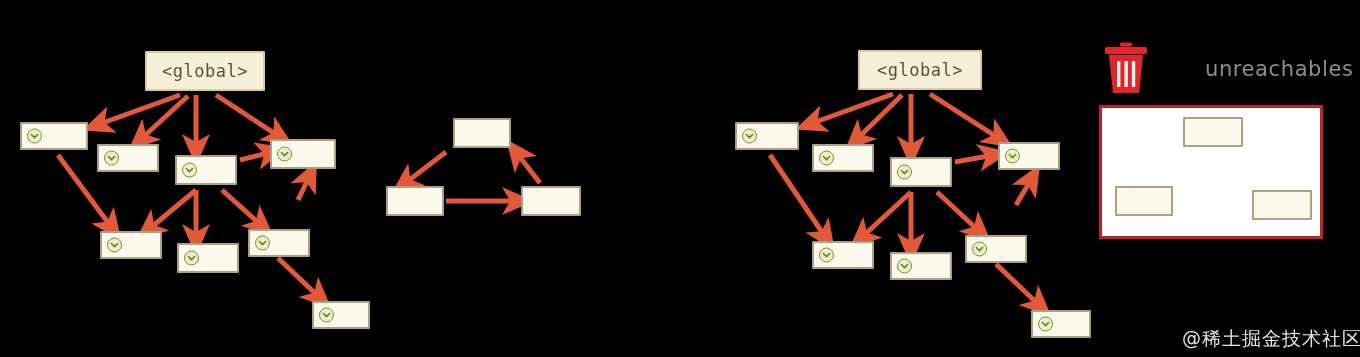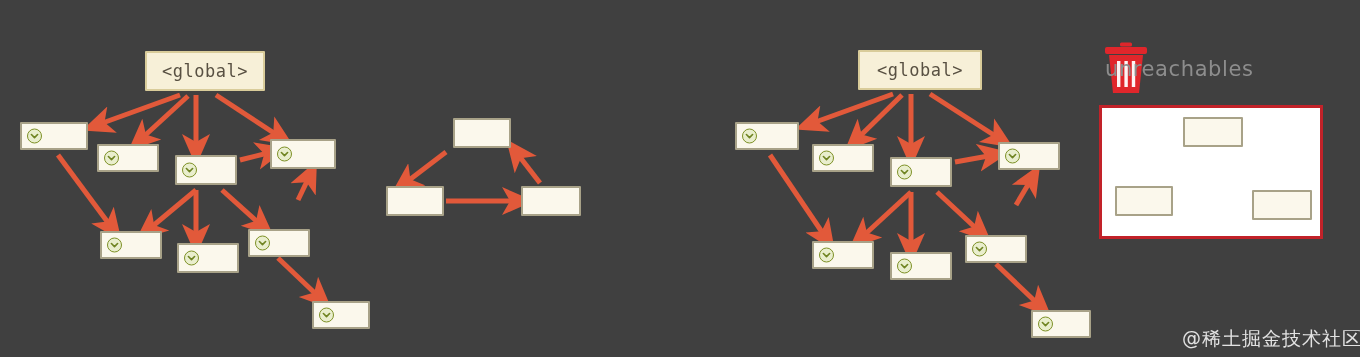--- a/index.html
+++ b/index.html
@@ -7,21 +7,21 @@
     padding: 0;
     background: #ffffff;
   }
   body {
     font-family: "DejaVu Sans Mono", "Liberation Mono", monospace;
   }
   #canvas {
     position: relative;
     width: 1360px;
     height: 357px;
-    background: #404040;
+    background: #000000;
     overflow: hidden;
   }
   
   .node {
     position: absolute;
     box-sizing: border-box;
     background: #fbf8ec;
     border: 2px solid #a8a288;
     border-radius: 1px;
   }
@@ -275,21 +275,21 @@
     <div class="trash" style="left: 1103px; top: 42px; width: 46px; height: 52px;">
       <svg viewBox="0 0 46 52" xmlns="http://www.w3.org/2000/svg">
         <rect x="17" y="0.5" width="12" height="4" rx="1.5" fill="#e0262b"></rect>
         <rect x="2" y="5" width="42" height="7" rx="2" fill="#e0262b"></rect>
         <path d="M6,13 L40,13 L36,51 L10,51 Z" fill="#e0262b"></path>
         <rect x="14" y="19" width="3.4" height="26" fill="#ffffff" opacity="0.95"></rect>
         <rect x="21.4" y="19" width="3.4" height="26" fill="#ffffff" opacity="0.95"></rect>
         <rect x="28.8" y="19" width="3.4" height="26" fill="#ffffff" opacity="0.95"></rect>
       </svg>
     </div>
-    <div class="trash-label" style="left: 1105px; top: 57px;">unreachables</div>
+    <div class="trash-label" style="left: 1205px; top: 57px;">unreachables</div>
 
     <div class="region" style="left: 1099px; top: 105px; width: 224px; height: 134px;"></div>
     <div id="right-cluster">
         <div class="node plain" style="left: 1183px; top: 117px; width: 60px; height: 30px;"></div>
         <div class="node plain" style="left: 1115px; top: 186px; width: 58px; height: 30px;"></div>
         <div class="node plain" style="left: 1252px; top: 190px; width: 60px; height: 30px;"></div>
       </div>
   </div>
 
   <div class="watermark" style="left:1182px; top:326px;">@稀土掘金技术社区</div>

